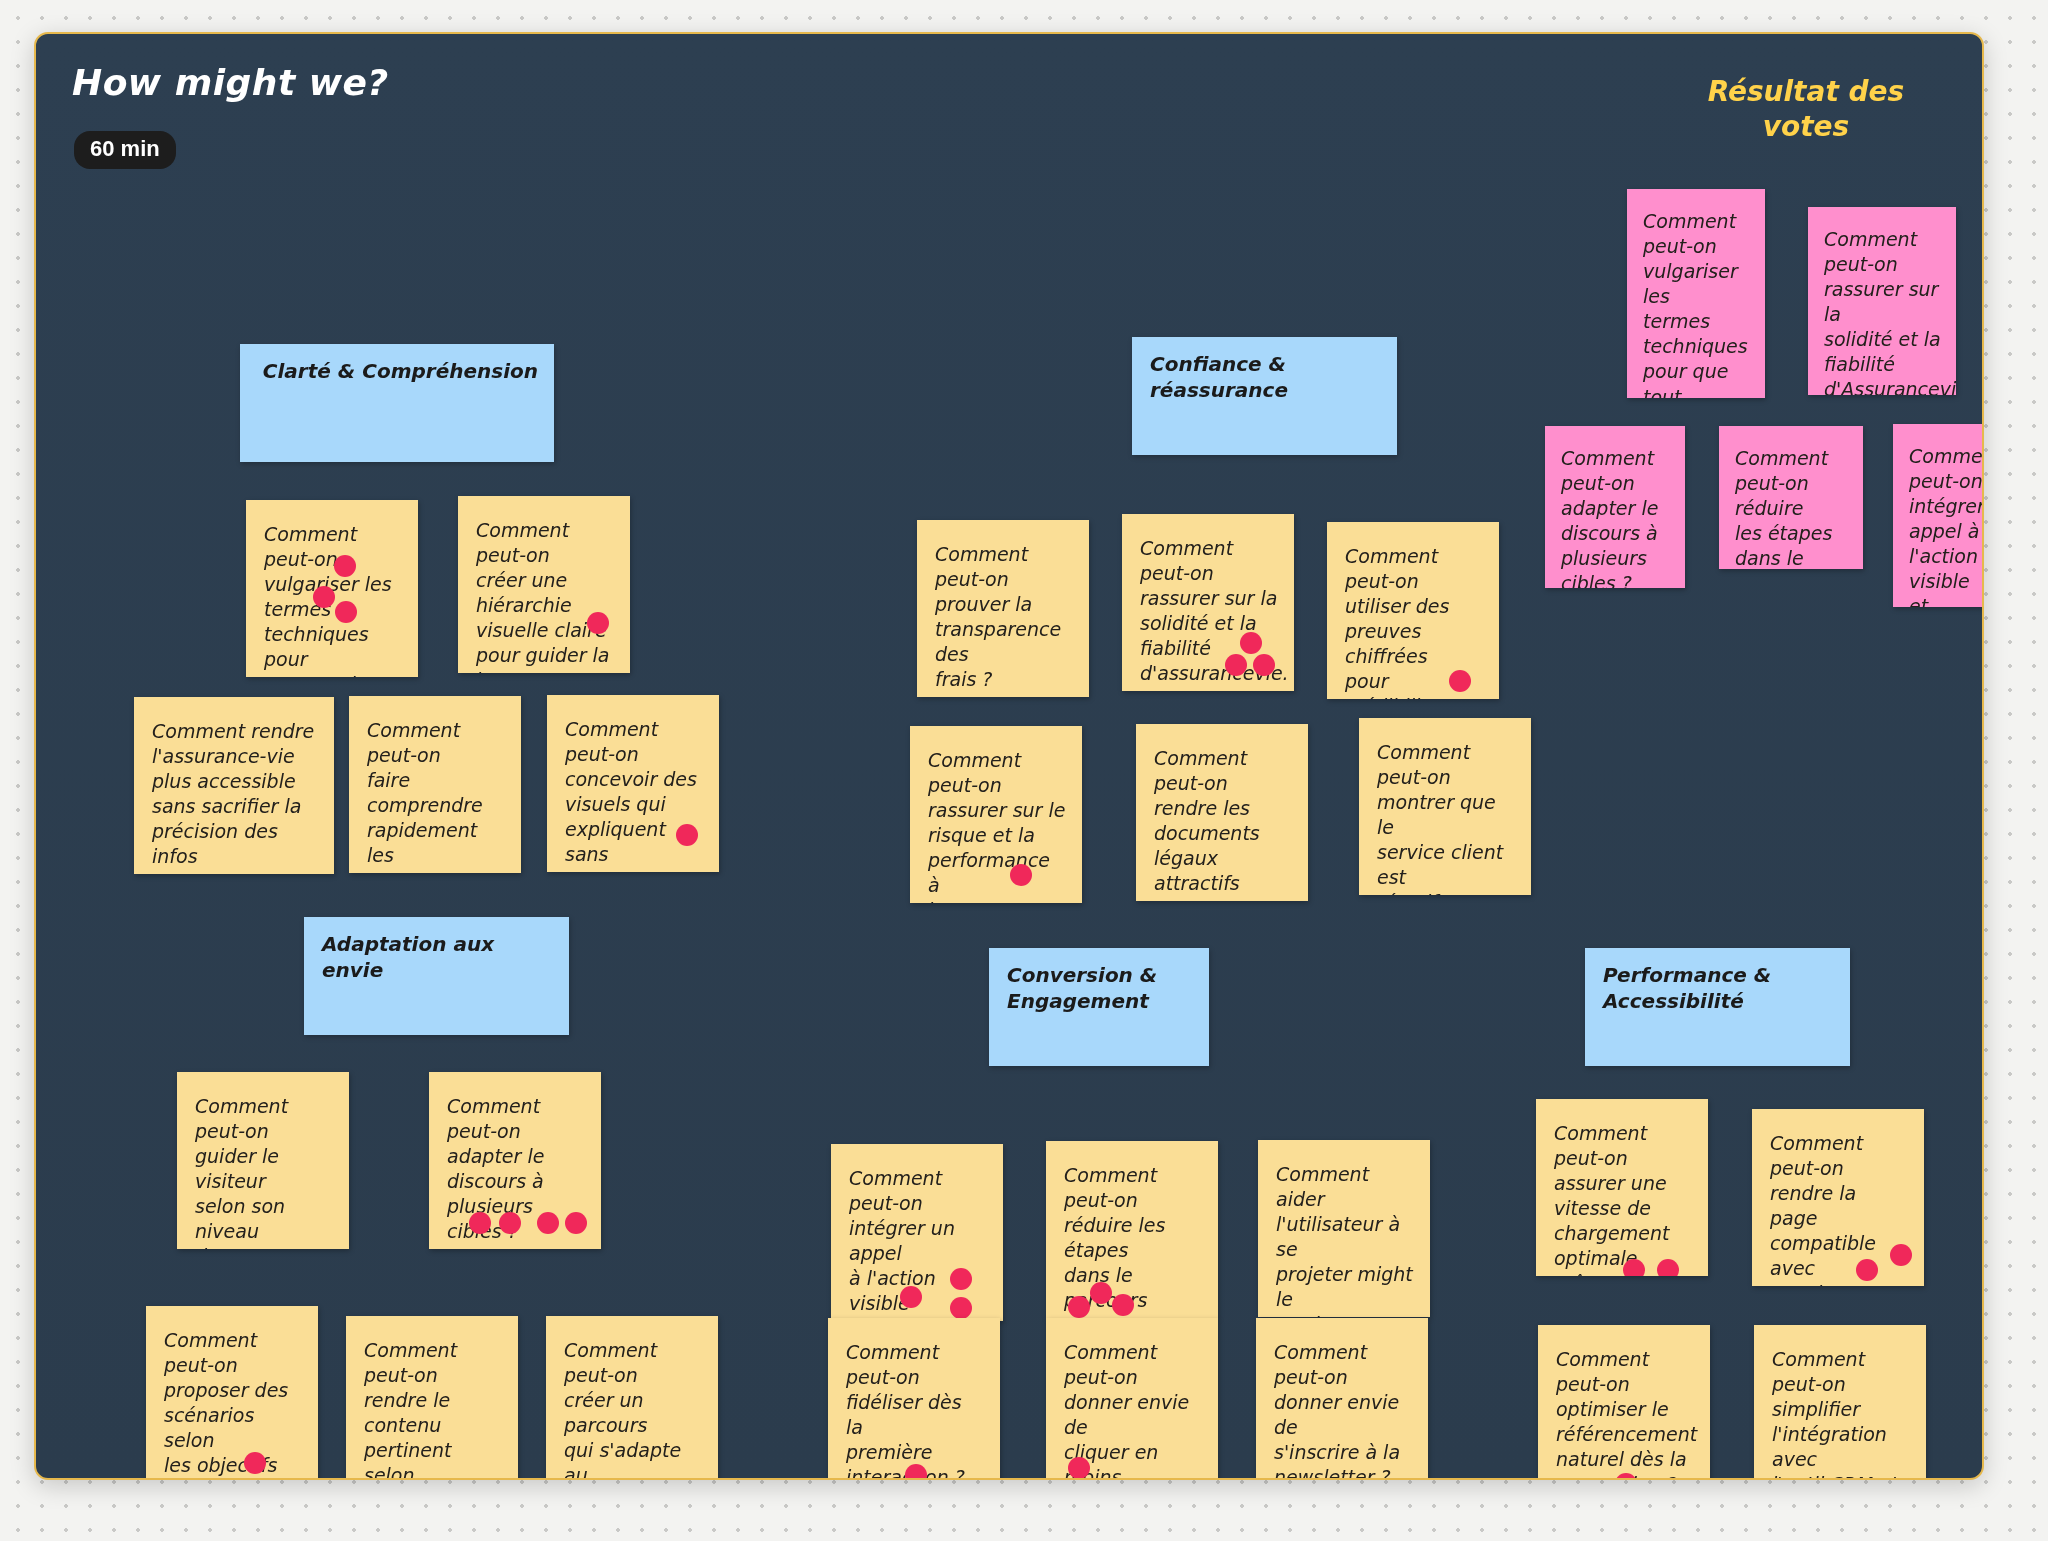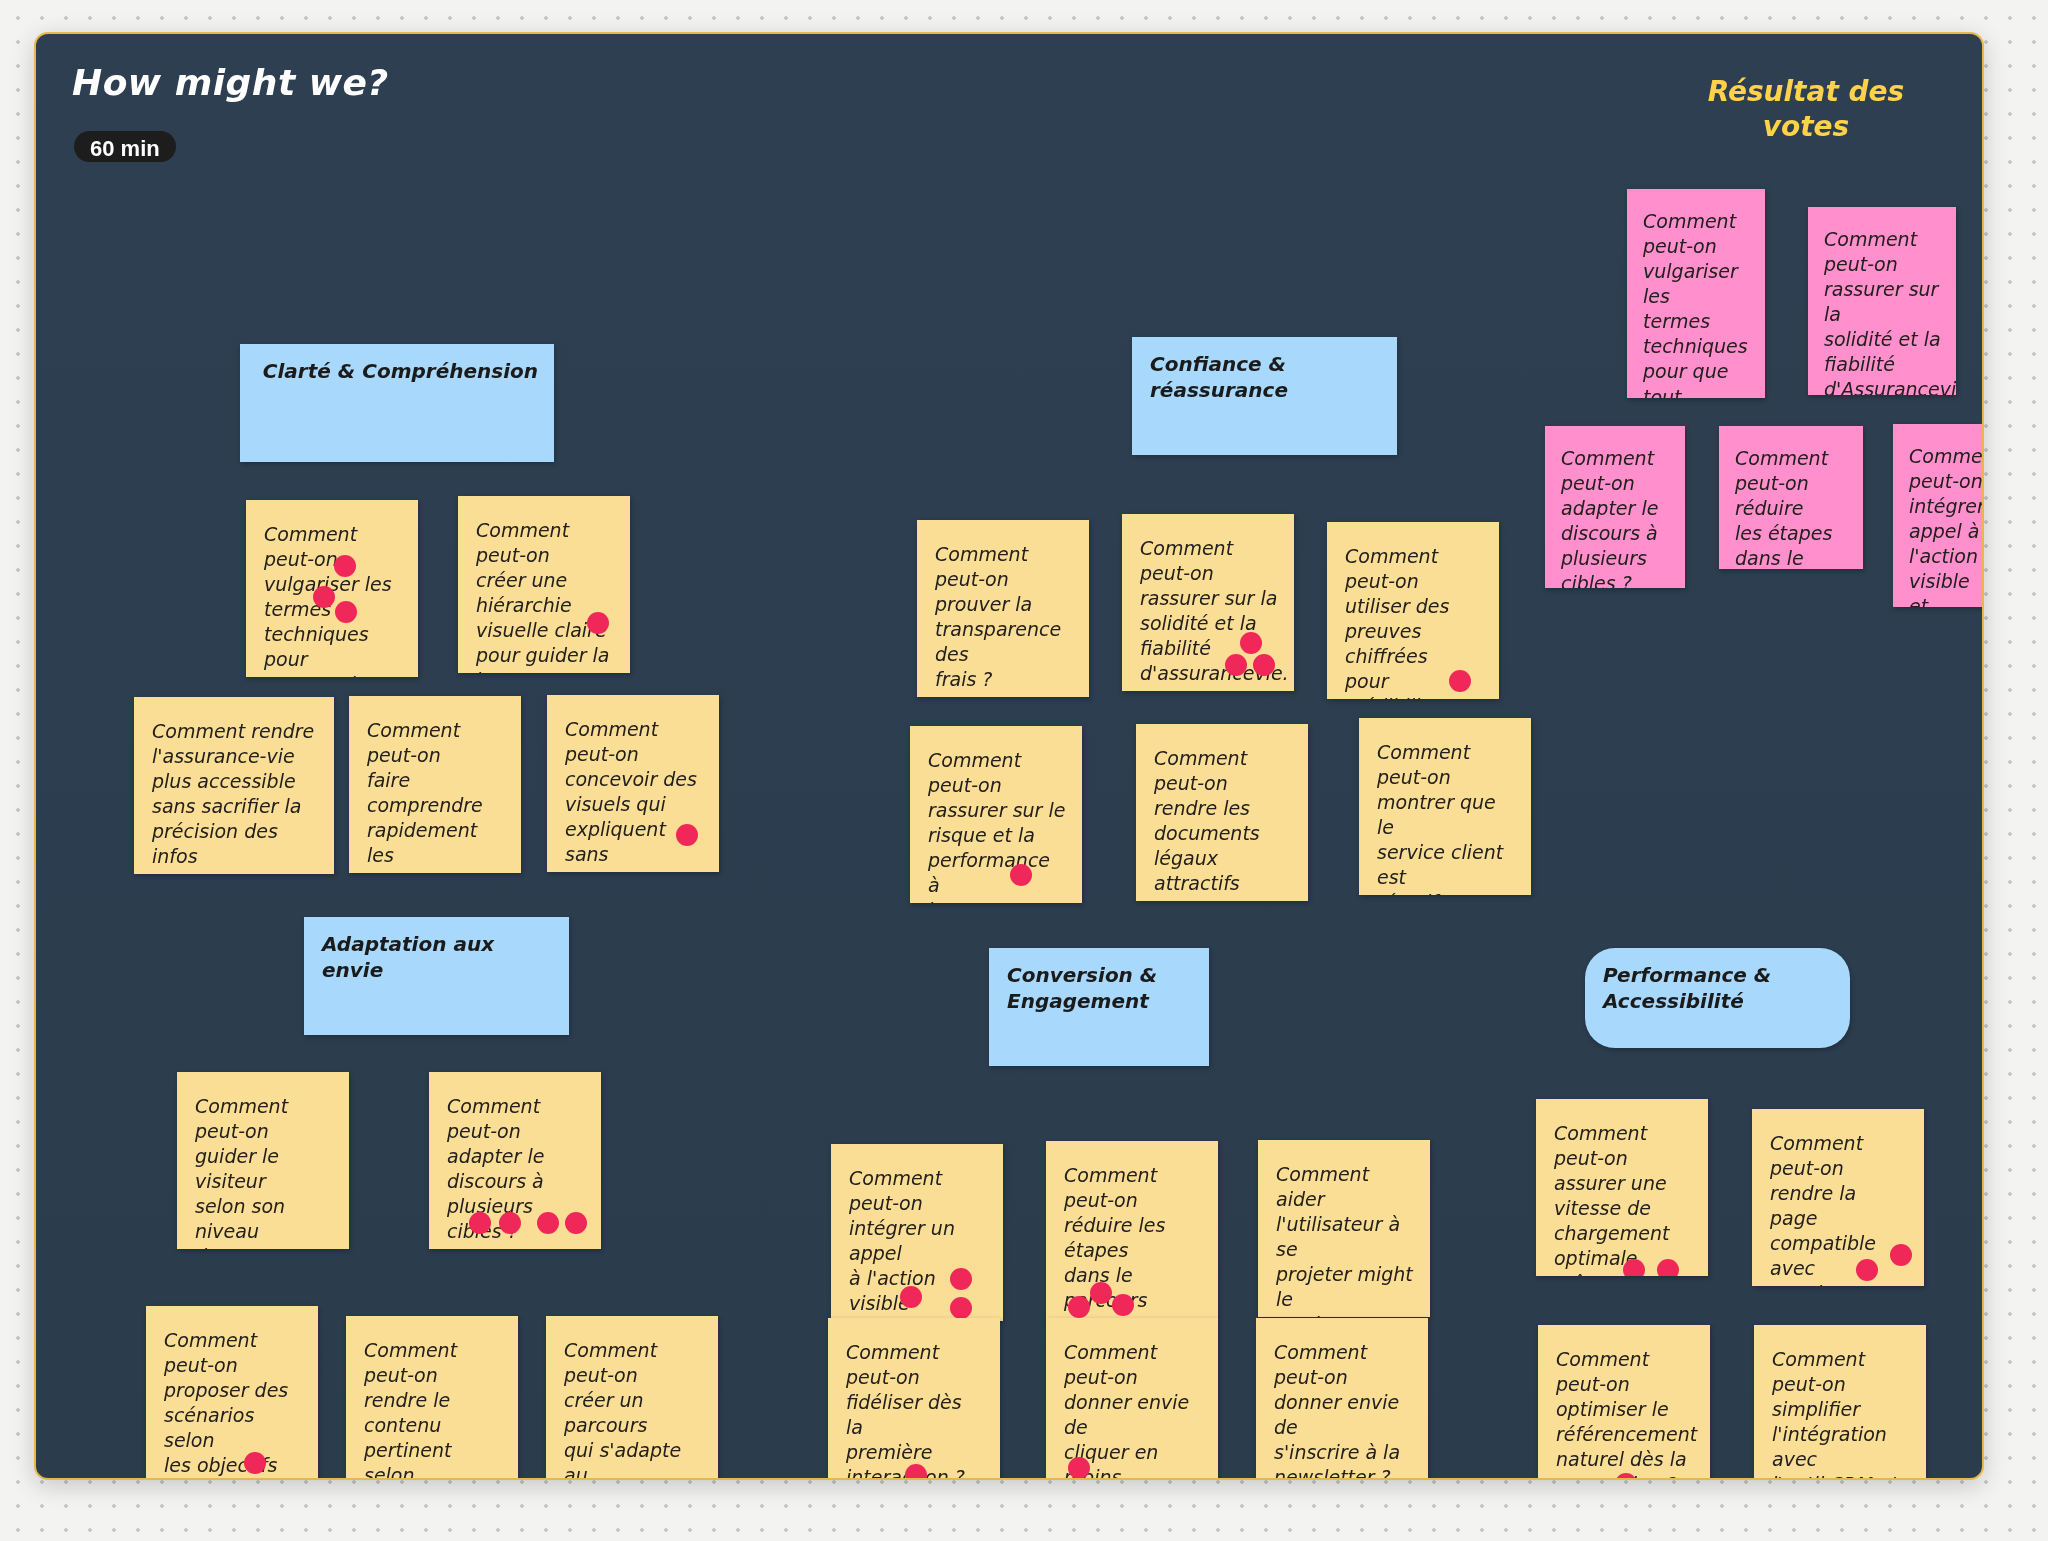--- a/index.html
+++ b/index.html
@@ -38,21 +38,21 @@
     color:#ffffff;
     font-size:36px;
     font-weight:700;
     font-style:italic;
     letter-spacing:.5px;
     font-family:"DejaVu Sans", sans-serif;
   }
   #timer-badge{
     position:absolute;left:38px;top:97px;
     background:#1d1d1d;color:#ffffff;
-    padding:5px 16px 0 16px;
+    padding:5px 16px 7px 16px;
     border-radius:16px;
     font-size:22px;font-weight:700;
     font-family:"Liberation Sans", sans-serif;
   }
   #votes-title{
     position:absolute;left:1640px;top:40px;width:260px;
     text-align:center;
     color:#ffd24a;
     font-size:28px;font-weight:700;font-style:italic;
     line-height:1.25;
@@ -106,21 +106,21 @@
       </div>
       <div class="note cat" style="left: 1096px; top: 303px; width: 265px; height: 118px;">
         <span class="txt">Confiance &amp; réassurance</span>
       </div>
       <div class="note cat" style="left: 268px; top: 883px; width: 265px; height: 118px;">
         <span class="txt">Adaptation aux envie</span>
       </div>
       <div class="note cat" style="left: 953px; top: 914px; width: 220px; height: 118px;">
         <span class="txt">Conversion &amp; Engagement</span>
       </div>
-      <div class="note cat" style="left: 1549px; top: 914px; width: 265px; height: 100px; border-radius: 30px;">
+      <div class="note cat" style="left: 1549px; top: 914px; width: 265px; height: 118px;">
         <span class="txt">Performance &amp; Accessibilité</span>
       </div>
       <div class="note pink" style="left: 1591px; top: 155px; width: 138px; height: 209px;">
         <span class="txt">Comment
 peut-on
 vulgariser les
 termes
 techniques
 pour que tout
 le monde

